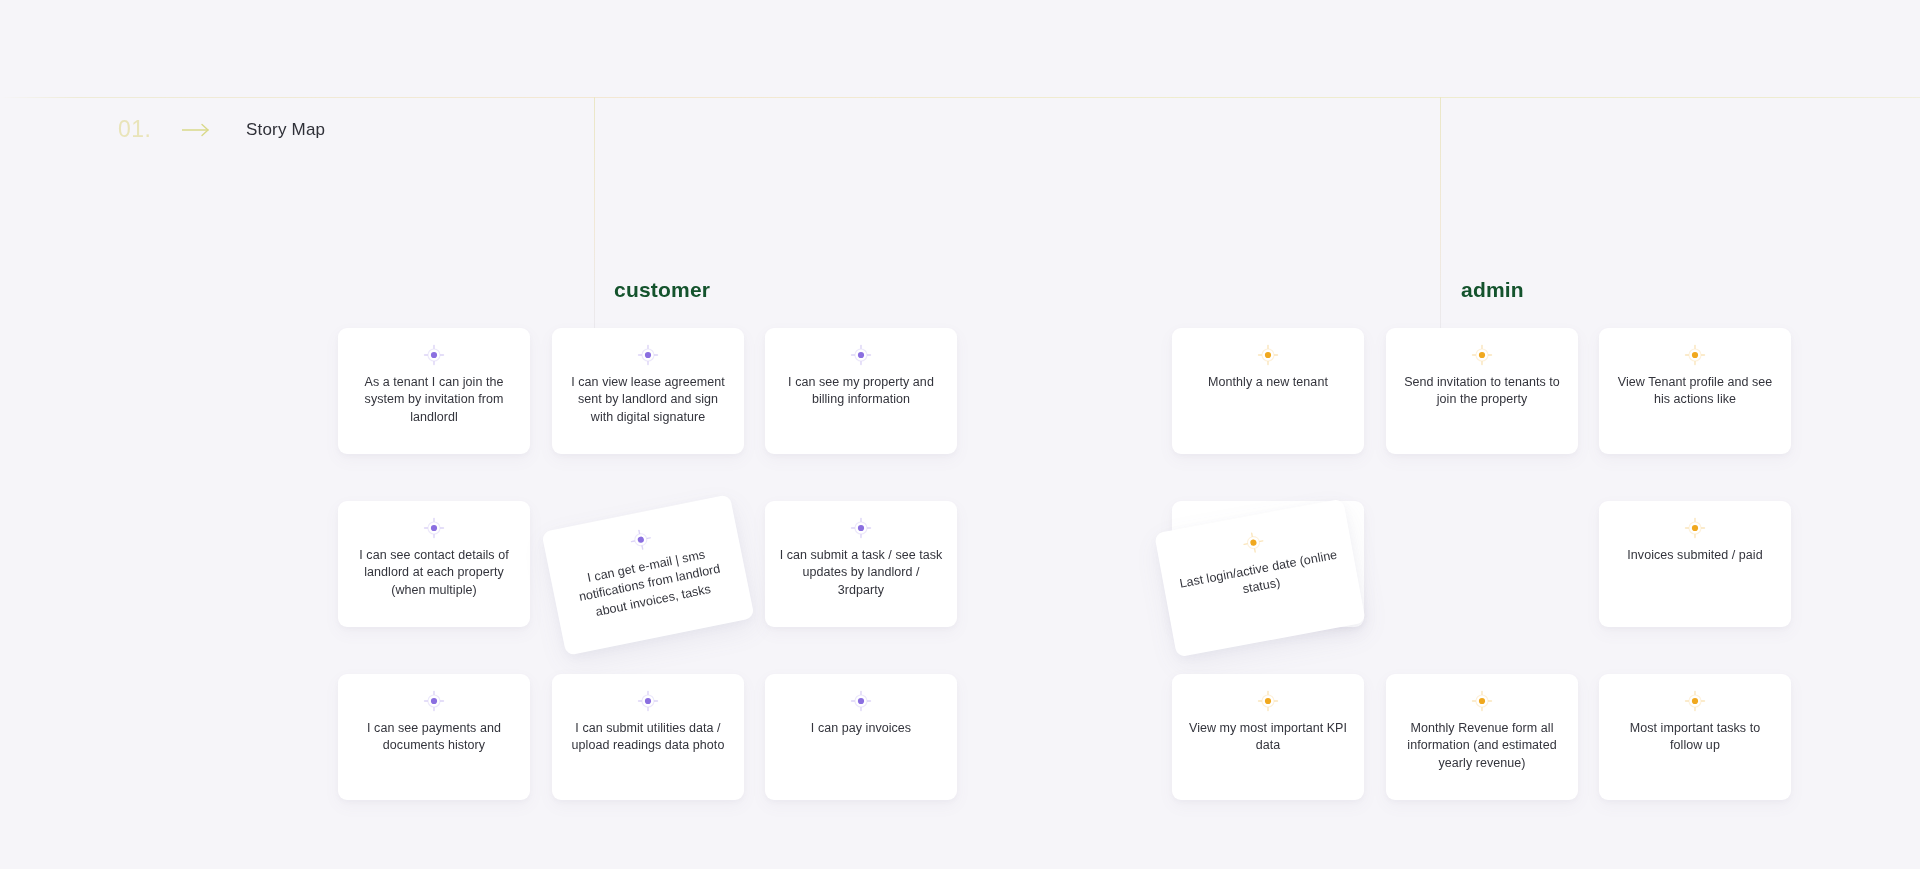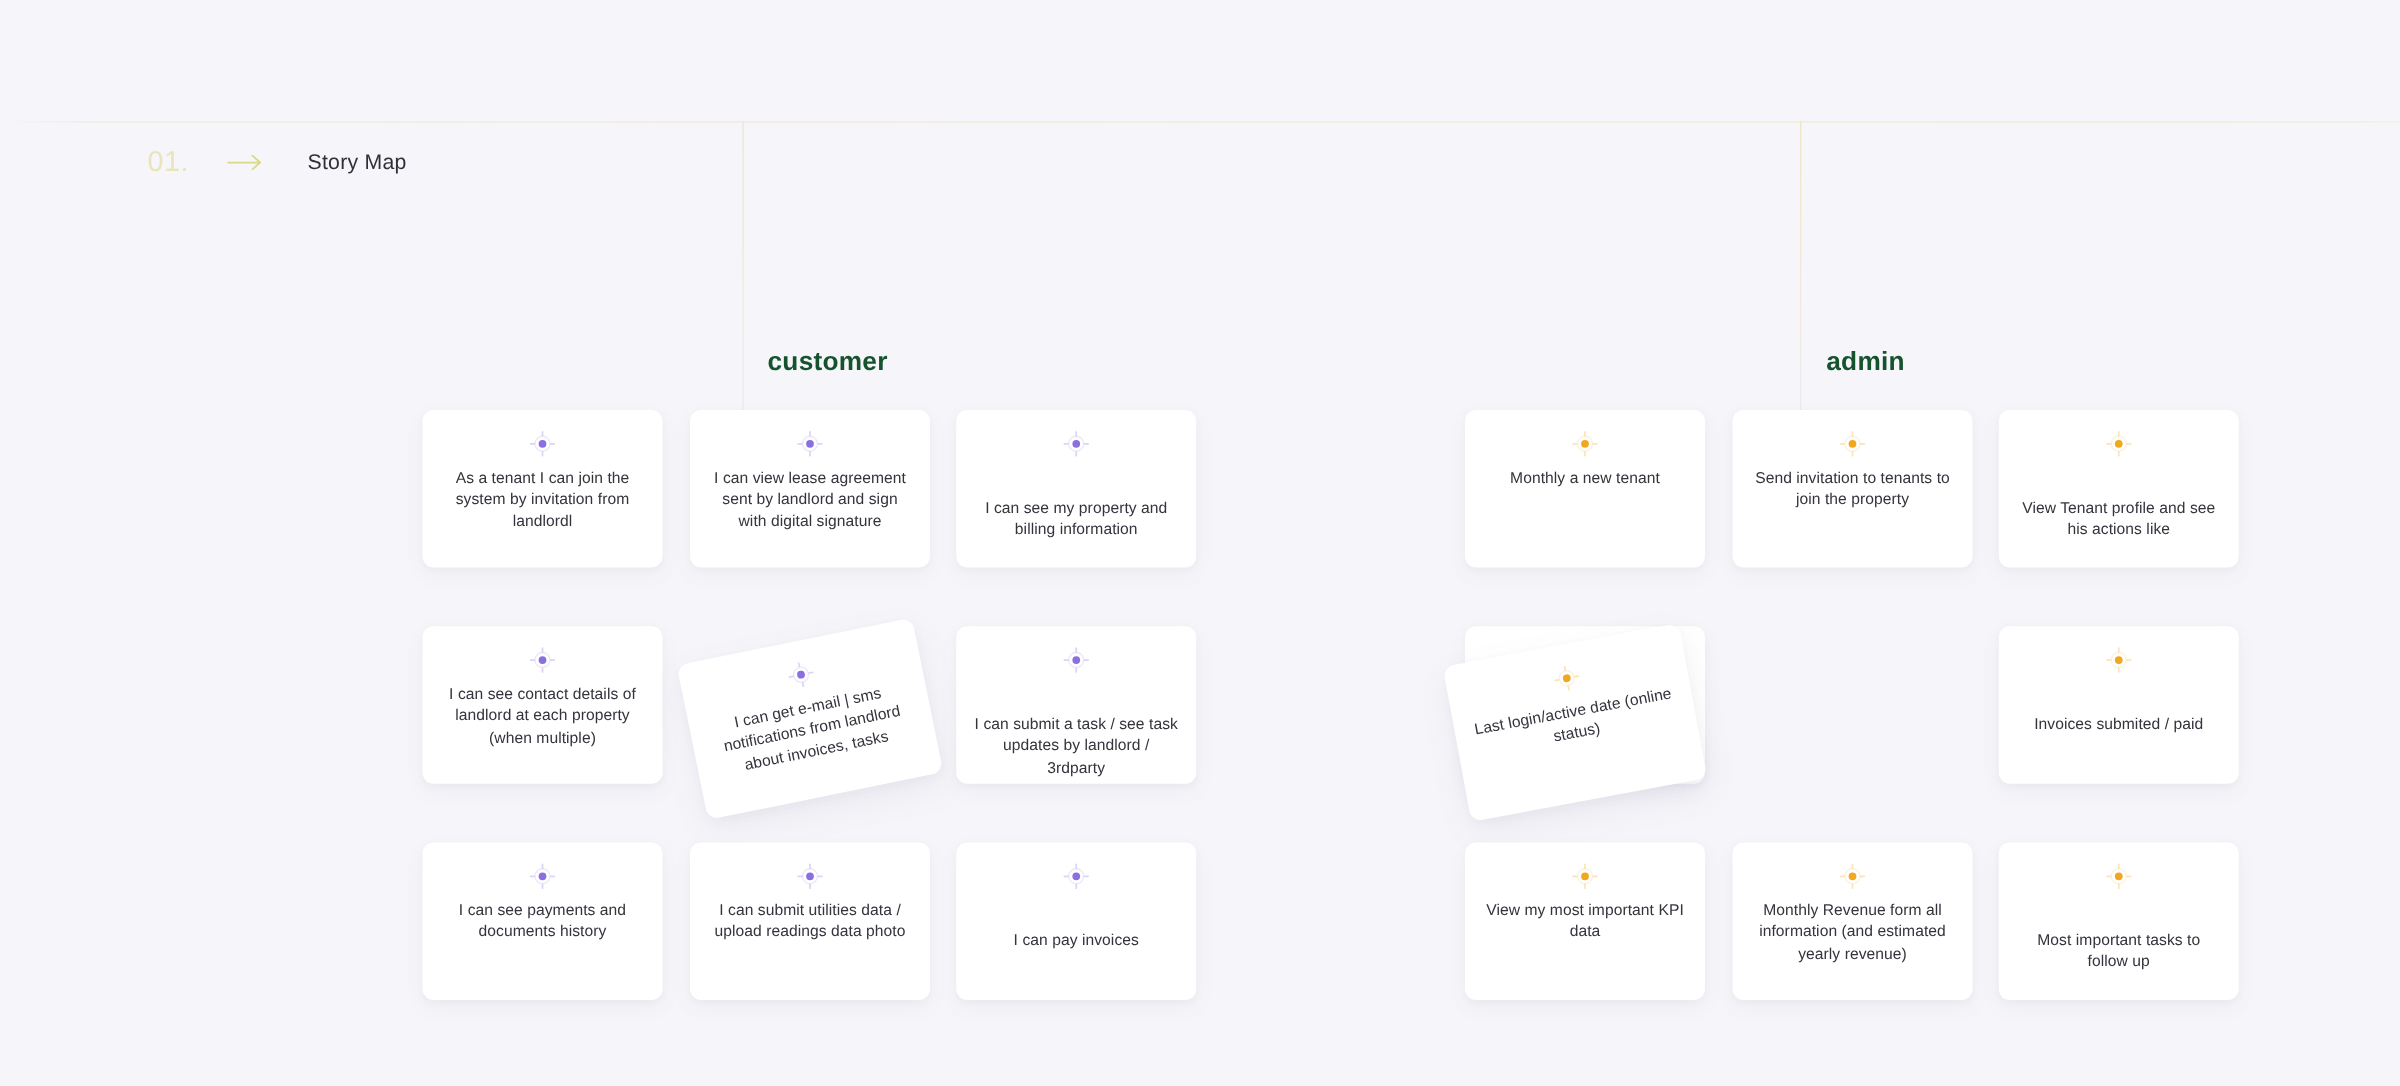--- a/index.html
+++ b/index.html
@@ -121,21 +121,21 @@
     border-radius: 9px;
     box-shadow: 0 6px 16px rgba(120,115,150,0.055),
                 0 2px 5px rgba(120,115,150,0.045);
     padding: 16px 14px 12px;
     display: flex;
     flex-direction: column;
     align-items: center;
   }
   .card.c0 { left: 0px; }
   .card.c1 { left: 214px; }
-  .card.c2 { left: 427px; gap: 24px; }
+  .card.c2 { left: 427px; }
 
   
   .card.tilt-a {
     transform: rotate(-11.5deg);
     top: 11px;
     box-shadow: 0 10px 26px rgba(120,115,150,0.085),
                 0 3px 8px rgba(120,115,150,0.05);
   }
   .card.tilt-b {
     transform: rotate(-10.5deg);

